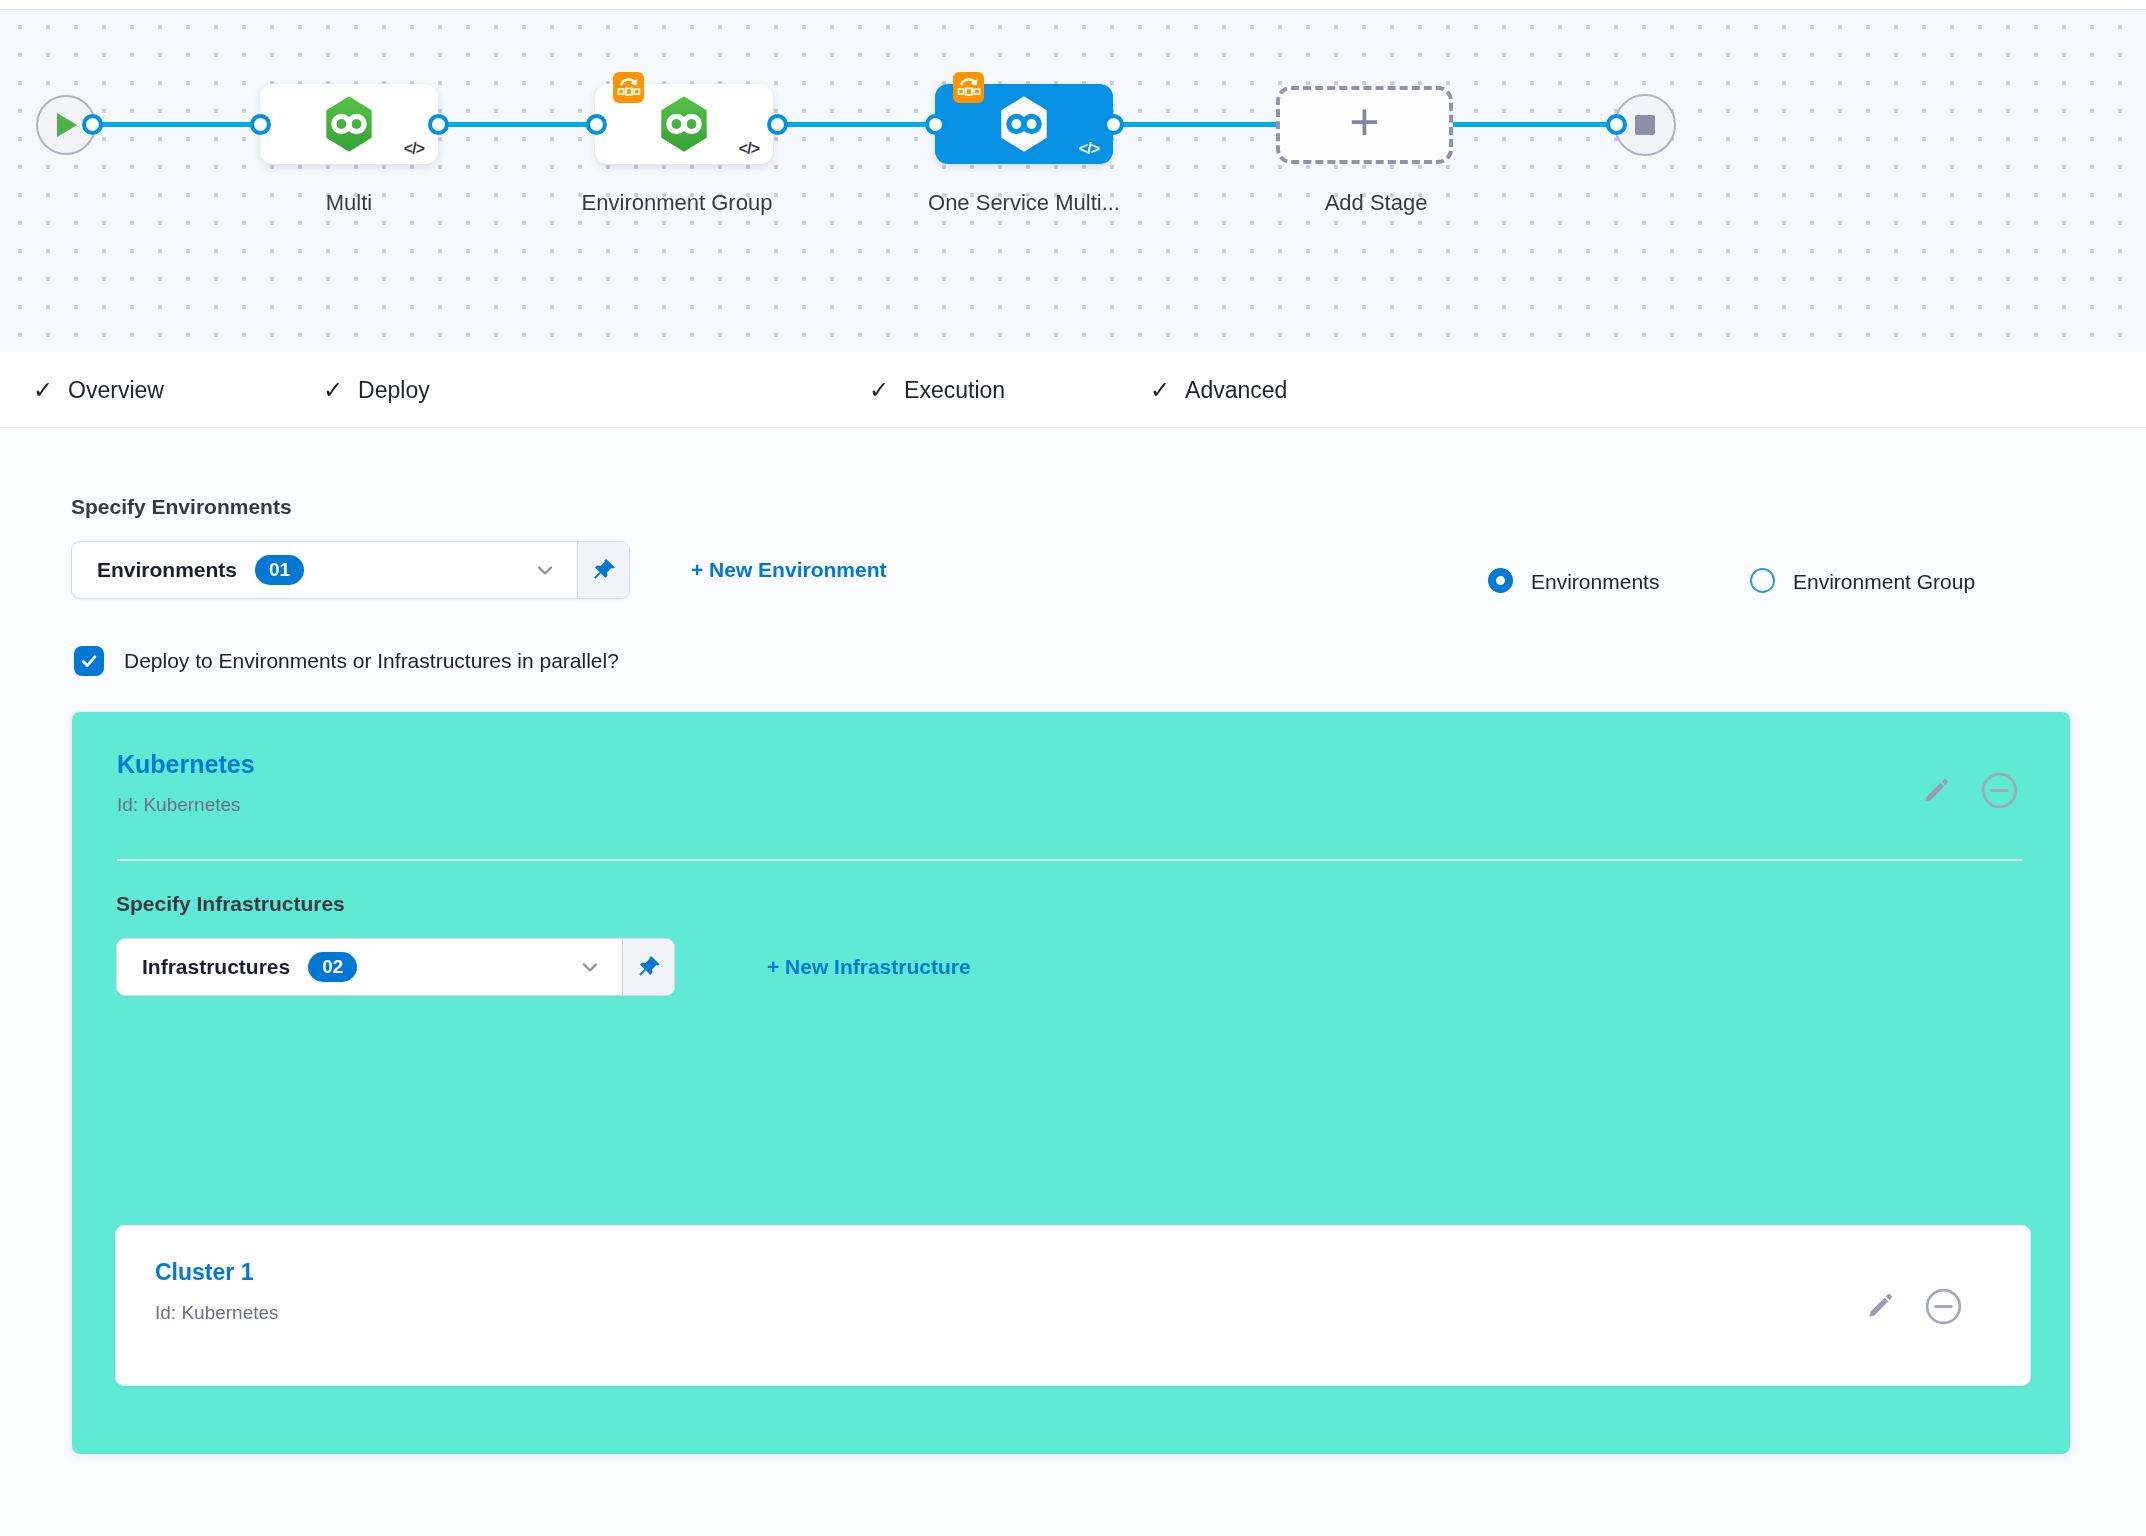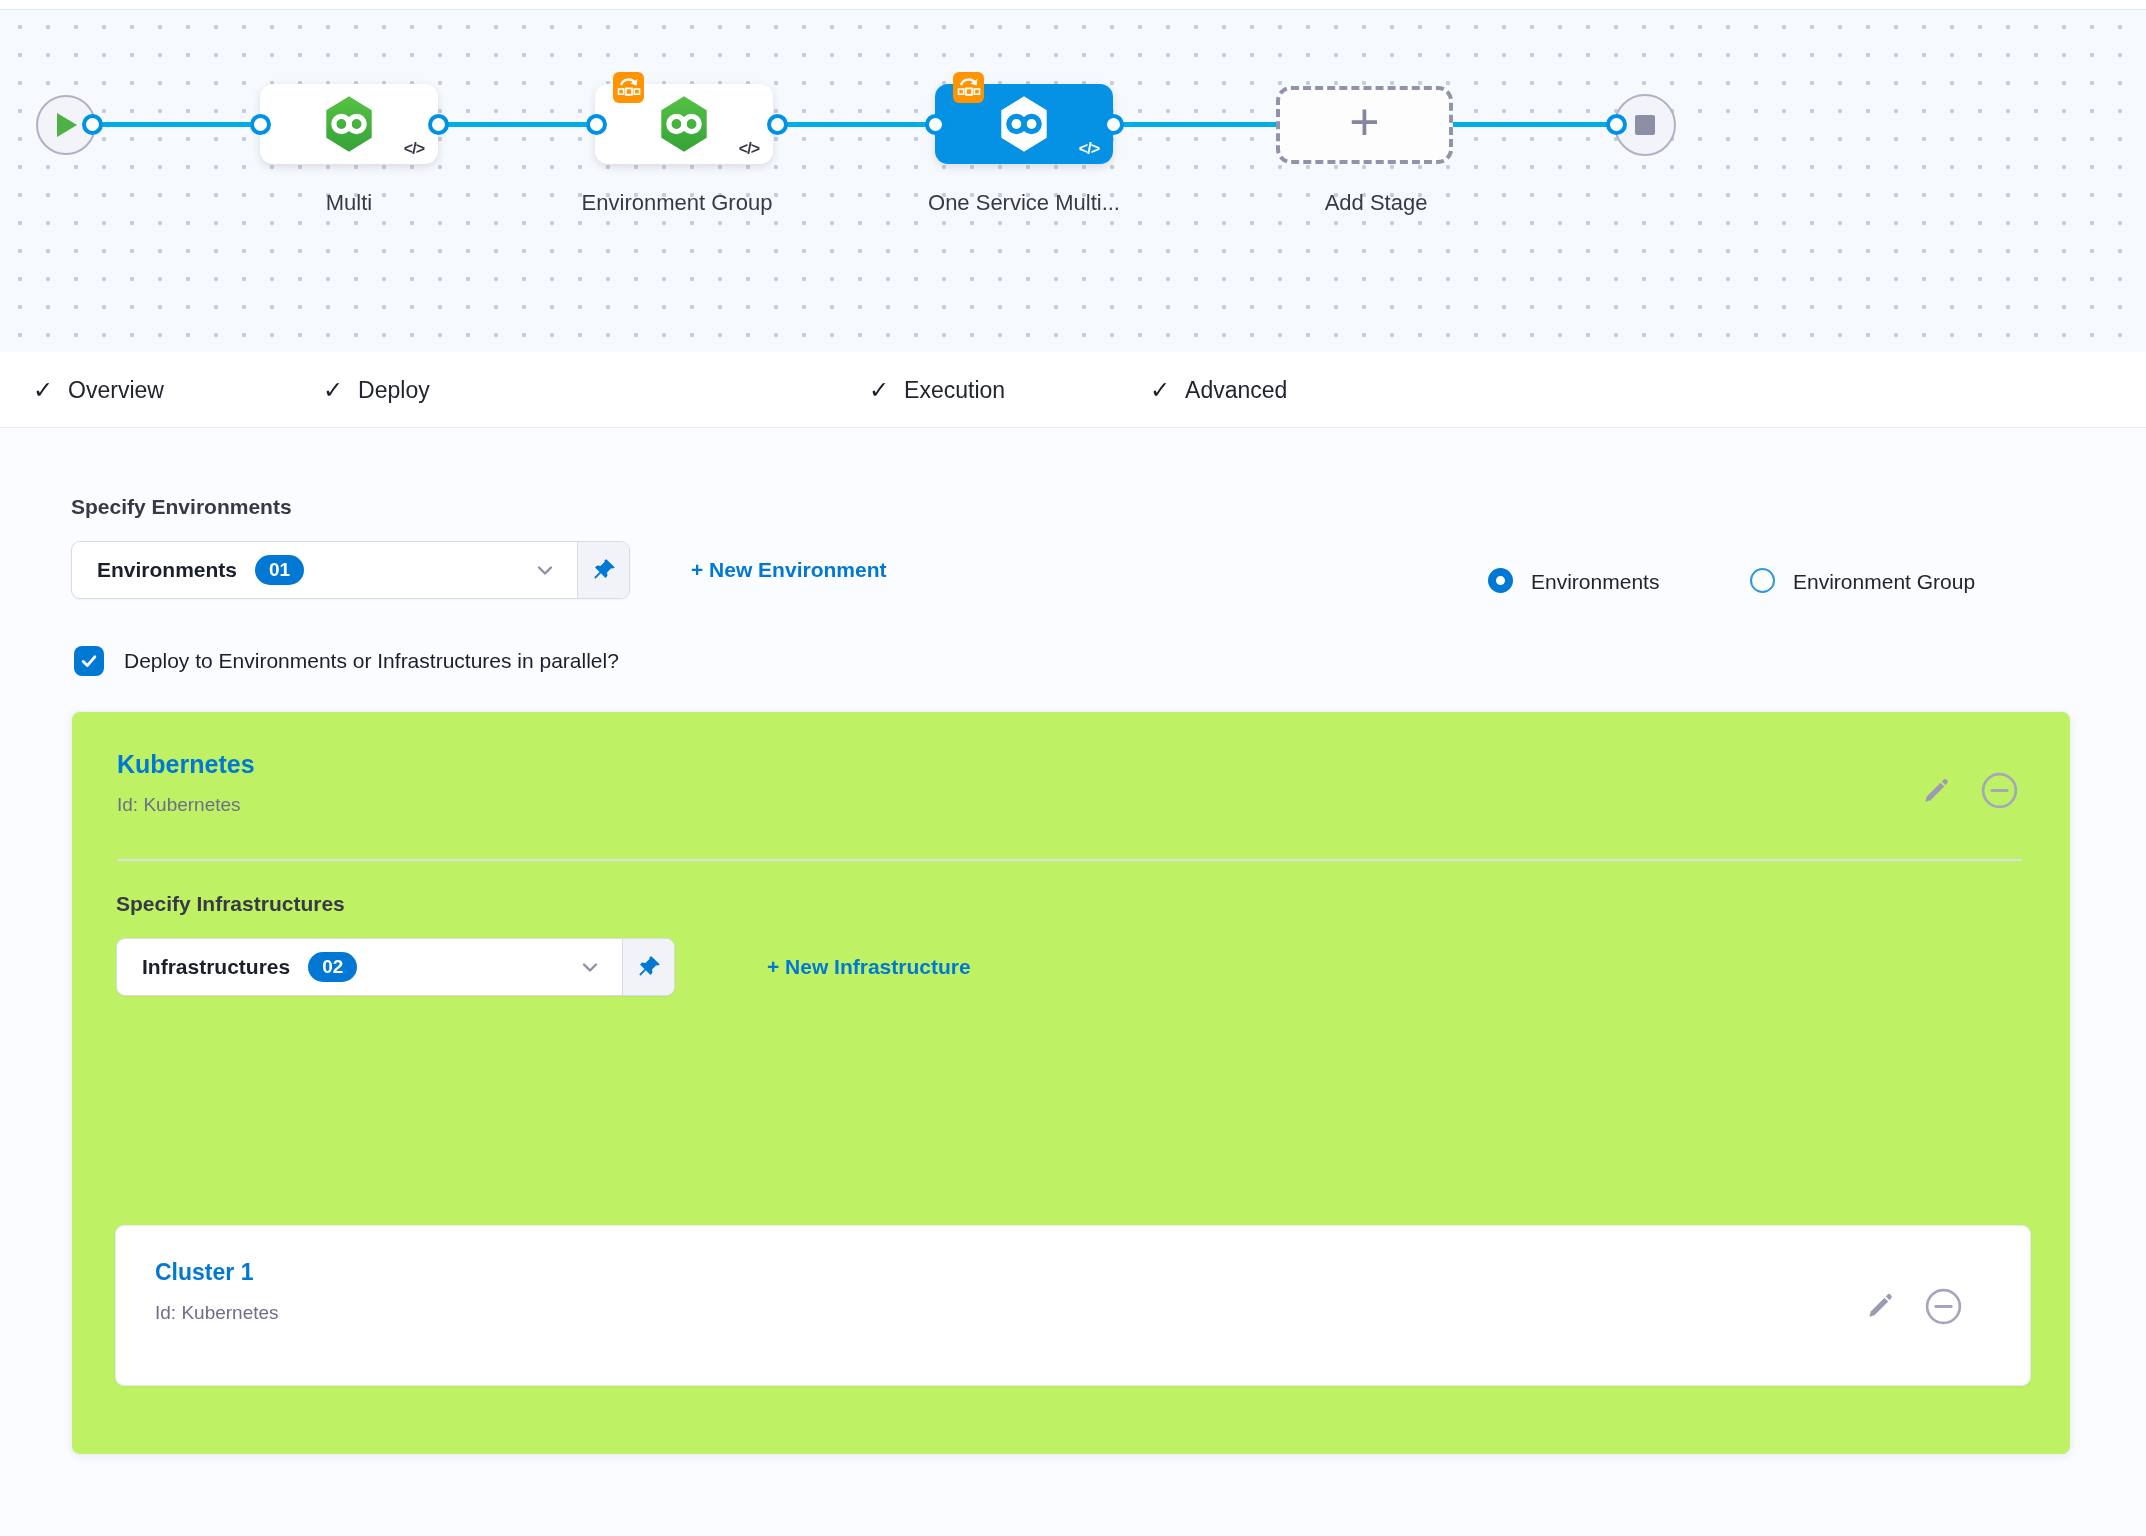--- a/index.html
+++ b/index.html
@@ -70,21 +70,21 @@
   .radio { position:absolute; width:25px; height:25px; border-radius:50%; background:#ffffff; cursor:pointer; }
   .radio.sel { border:8px solid #0278d5; }
   .radio.unsel { border:2.5px solid #2d9ae0; }
   .radio-label { position:absolute; font-size:21px; color:#22252f; }
 
   .checkbox { position:absolute; left:74px; top:646px; width:30px; height:30px; border-radius:8px;
     background:#0278d5; display:flex; align-items:center; justify-content:center; cursor:pointer; }
   .checkbox-label { position:absolute; left:124px; top:649px; font-size:21px; color:#1b1e2c; }
 
   
-  .outer-card { position:absolute; left:71px; top:711px; width:2000px; height:744px; background:#bef264;
+  .outer-card { position:absolute; left:71px; top:711px; width:2000px; height:744px; background:#5eead4;
     border:1px solid #f0f1f6; border-radius:9px; box-shadow:0 2px 8px rgba(96,97,112,.10); }
   .card-title { position:absolute; font-weight:600; color:#0278d5; cursor:pointer; }
   .card-id { position:absolute; font-size:19px; color:#6d6f87; }
   .icon-btn { position:absolute; cursor:pointer; }
   .divider { position:absolute; left:45px; top:147px; width:1905px; height:2px; background:#dcdeе8; background:#dbdde7; }
 
   .cluster-card { position:absolute; left:43px; width:1916px; background:#ffffff; border:1px solid #e9ebf3;
     border-radius:9px; box-shadow:0 1px 3px rgba(96,97,112,.08); }
 </style>
 </head>

